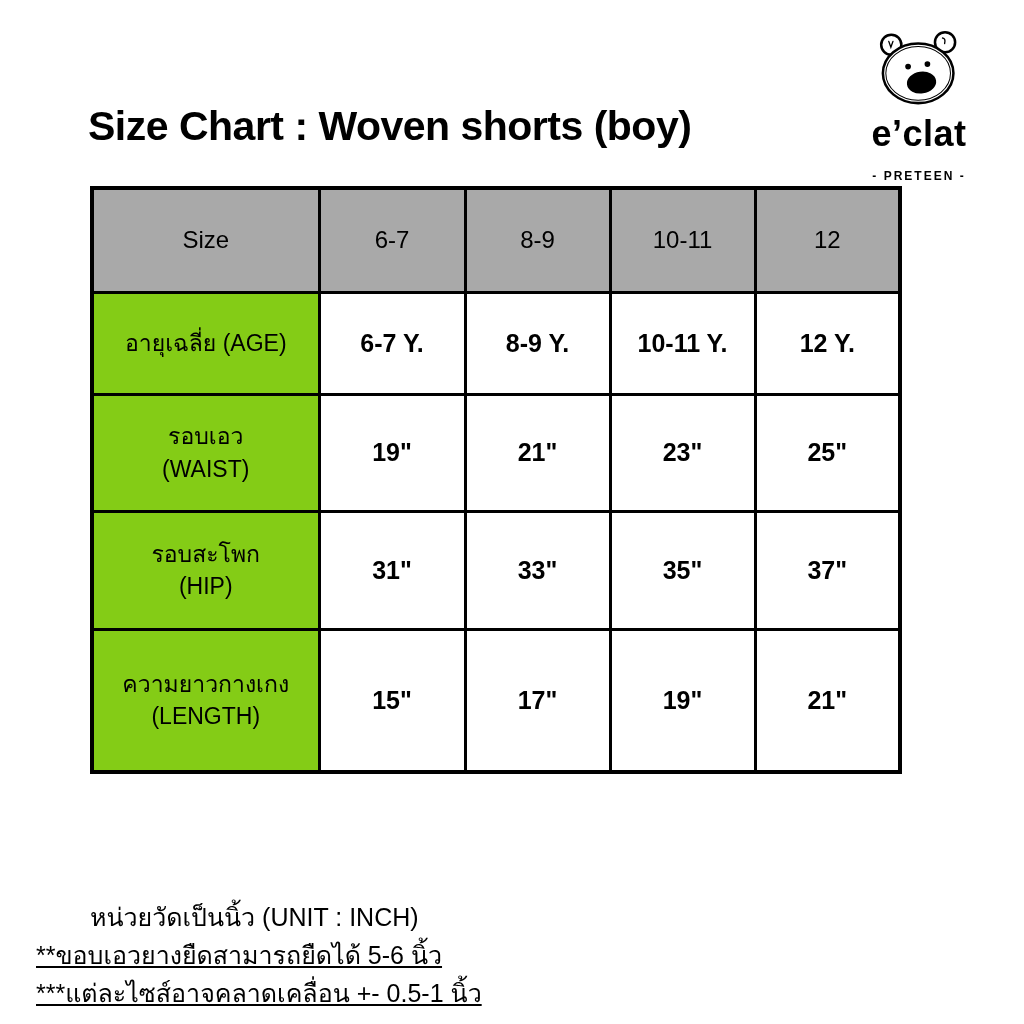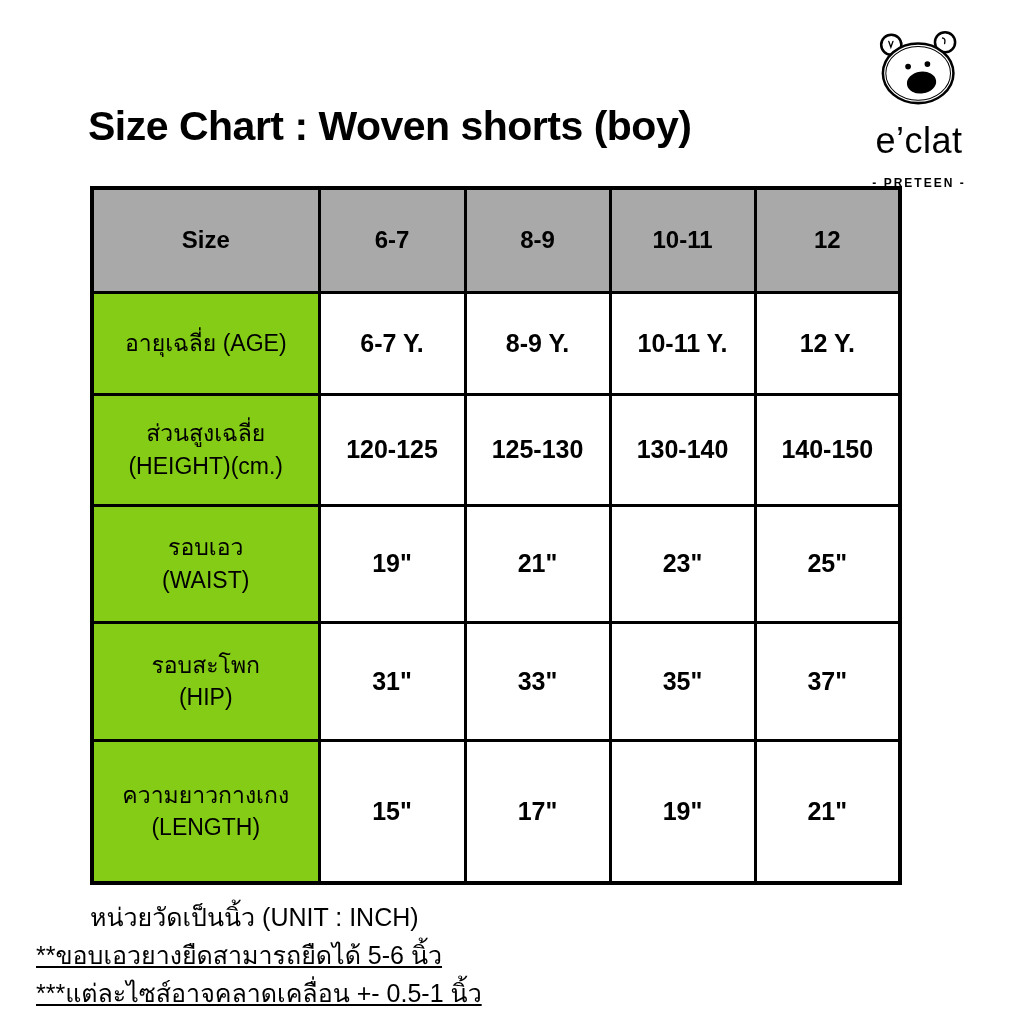--- a/index.html
+++ b/index.html
@@ -24,23 +24,23 @@
 
   .logo {
     position:absolute;
     left:840px; top:26px;
     width:158px;
     text-align:center;
   }
   .logo svg { display:block; margin:0 auto; }
   .logo .brand {
     font-size:36px;
-    font-weight:400;
+    font-weight:700;
     line-height:1.05;
-    margin-top:14px;
+    margin-top:7px;
     letter-spacing:0.5px;
   }
   .logo .tagline {
     font-size:12px;
     font-weight:700;
     letter-spacing:2px;
     margin-top:16px;
   }
 
   table.size-chart {
@@ -53,21 +53,21 @@
   .size-chart th, .size-chart td {
     border:3px solid #000;
     text-align:center;
     vertical-align:middle;
     padding:0;
     overflow:hidden;
   }
   .size-chart .hdr th {
     background:#a9a9a9;
     font-size:24px;
-    font-weight:700;
+    font-weight:400;
   }
   .size-chart .row-label {
     background:#84cc16;
     font-size:23px;
     font-weight:400;
   }
   .size-chart td {
     background:#ffffff;
     font-size:25px;
     font-weight:700;
@@ -139,30 +139,20 @@
   <tr class="h1">
     <th class="row-label">
       <span class="lbl-line">อายุเฉลี่ย (AGE)</span>
 
     </th>
     <td>6-7 Y.</td>
     <td>8-9 Y.</td>
     <td>10-11 Y.</td>
     <td>12 Y.</td>
   </tr>
-  <tr class="h2">
-    <th class="row-label">
-      <span class="lbl-line">ส่วนสูงเฉลี่ย</span>
-      <span class="lbl-line">(HEIGHT)(cm.)</span>
-    </th>
-    <td>120-125</td>
-    <td>125-130</td>
-    <td>130-140</td>
-    <td>140-150</td>
-  </tr>
   <tr class="h3">
     <th class="row-label">
       <span class="lbl-line">รอบเอว</span>
       <span class="lbl-line">(WAIST)</span>
     </th>
     <td>19"</td>
     <td>21"</td>
     <td>23"</td>
     <td>25"</td>
   </tr>

